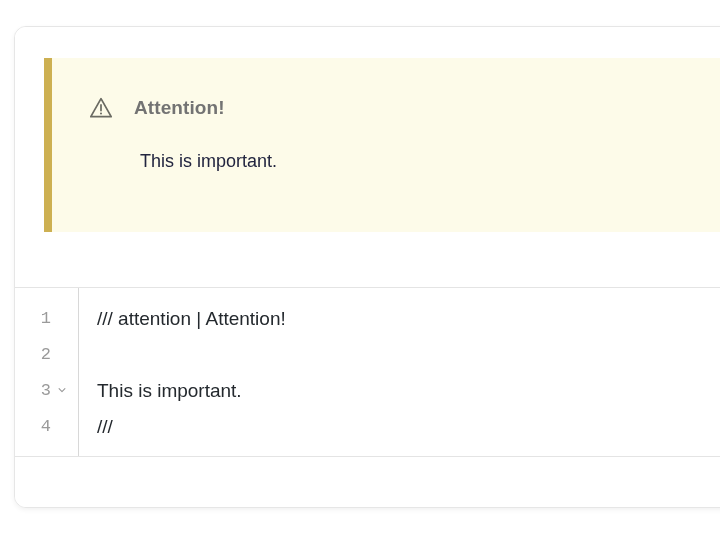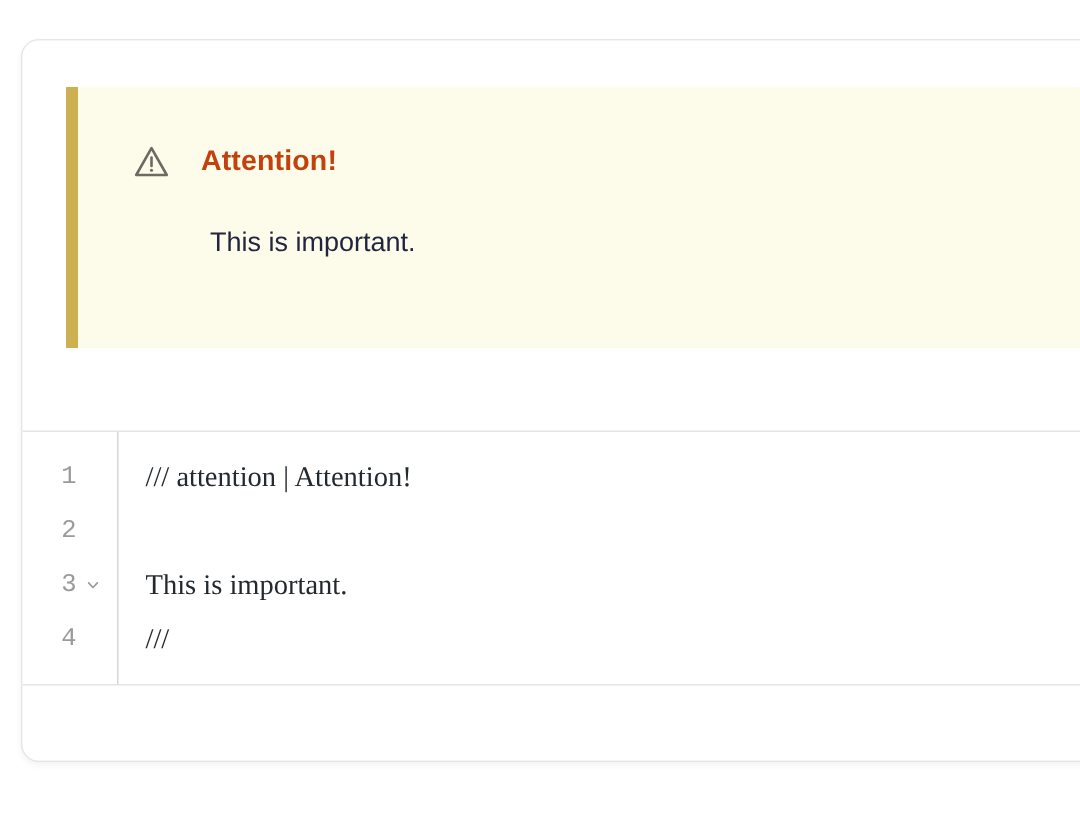--- a/index.html
+++ b/index.html
@@ -61,21 +61,21 @@
     width: 26px;
     height: 26px;
     flex: 0 0 26px;
     display: block;
   }
 
   .admonition-title {
     margin-left: 20px;
     font-size: 19px;
     font-weight: bold;
-    color: #c2410c;
+    color: #737373;
     letter-spacing: 0.1px;
     white-space: nowrap;
   }
 
   .admonition-body {
     padding: 26px 0 0 88px;
     font-size: 18px;
     color: #22253f;
     line-height: 1.45;
     white-space: nowrap;
@@ -139,21 +139,21 @@
   }
 
   .code-row {
     height: 36px;
     display: flex;
     align-items: center;
     white-space: pre;
   }
 
   .code-text {
-    font-family: Liberation Serif, serif;
+    font-family: Liberation Sans, sans-serif;
     font-size: 19px;
     color: #24292e;
     line-height: 1;
     white-space: pre;
   }
 
   
   .card-footer {
     height: 50px;
     background: #ffffff;

